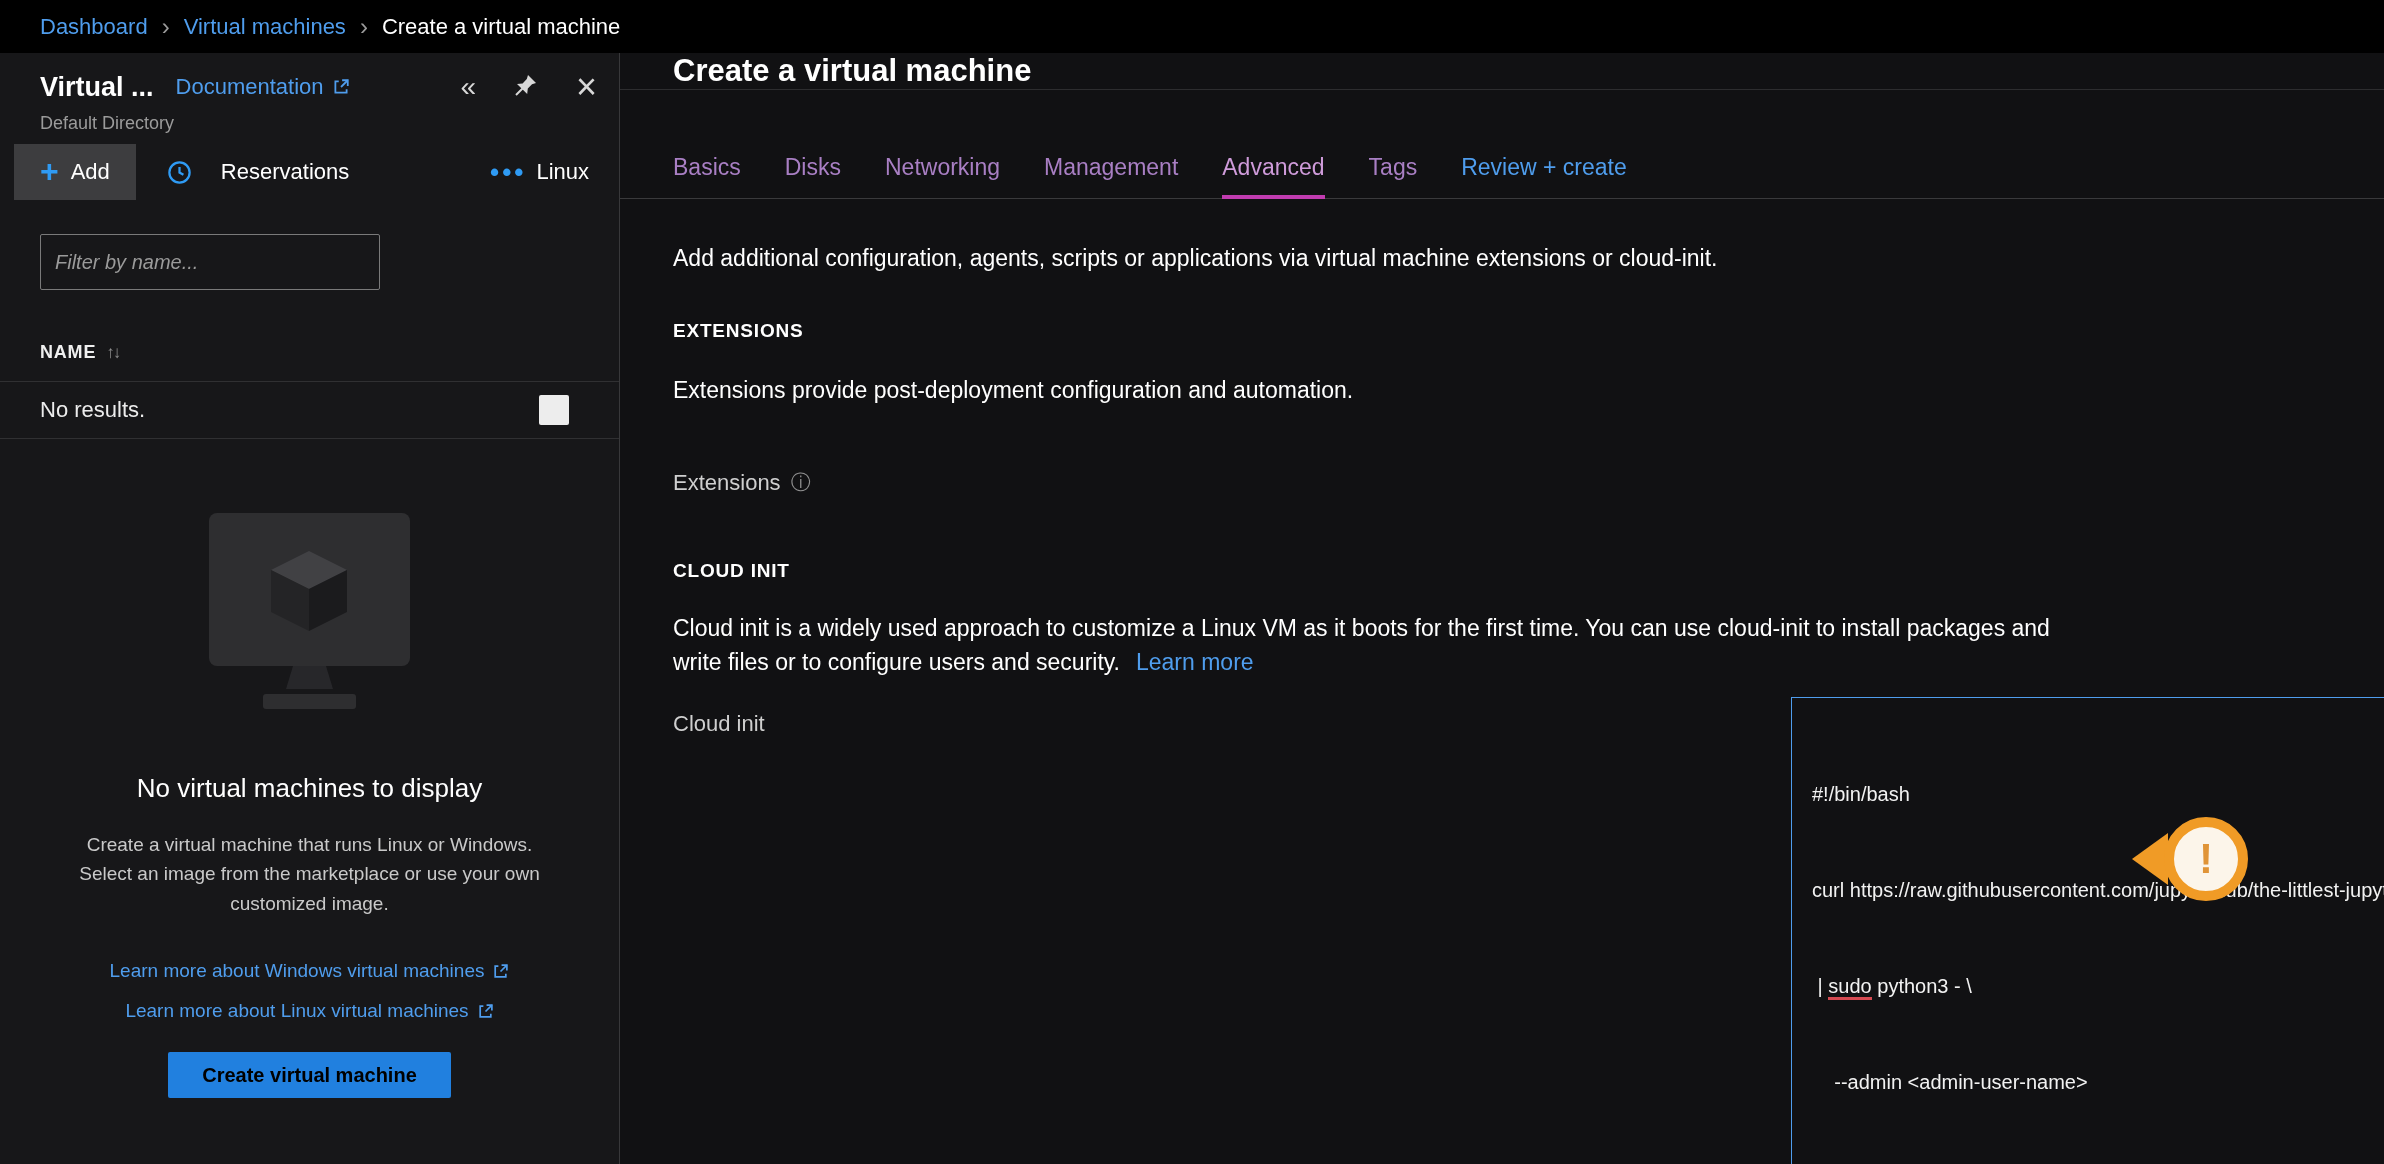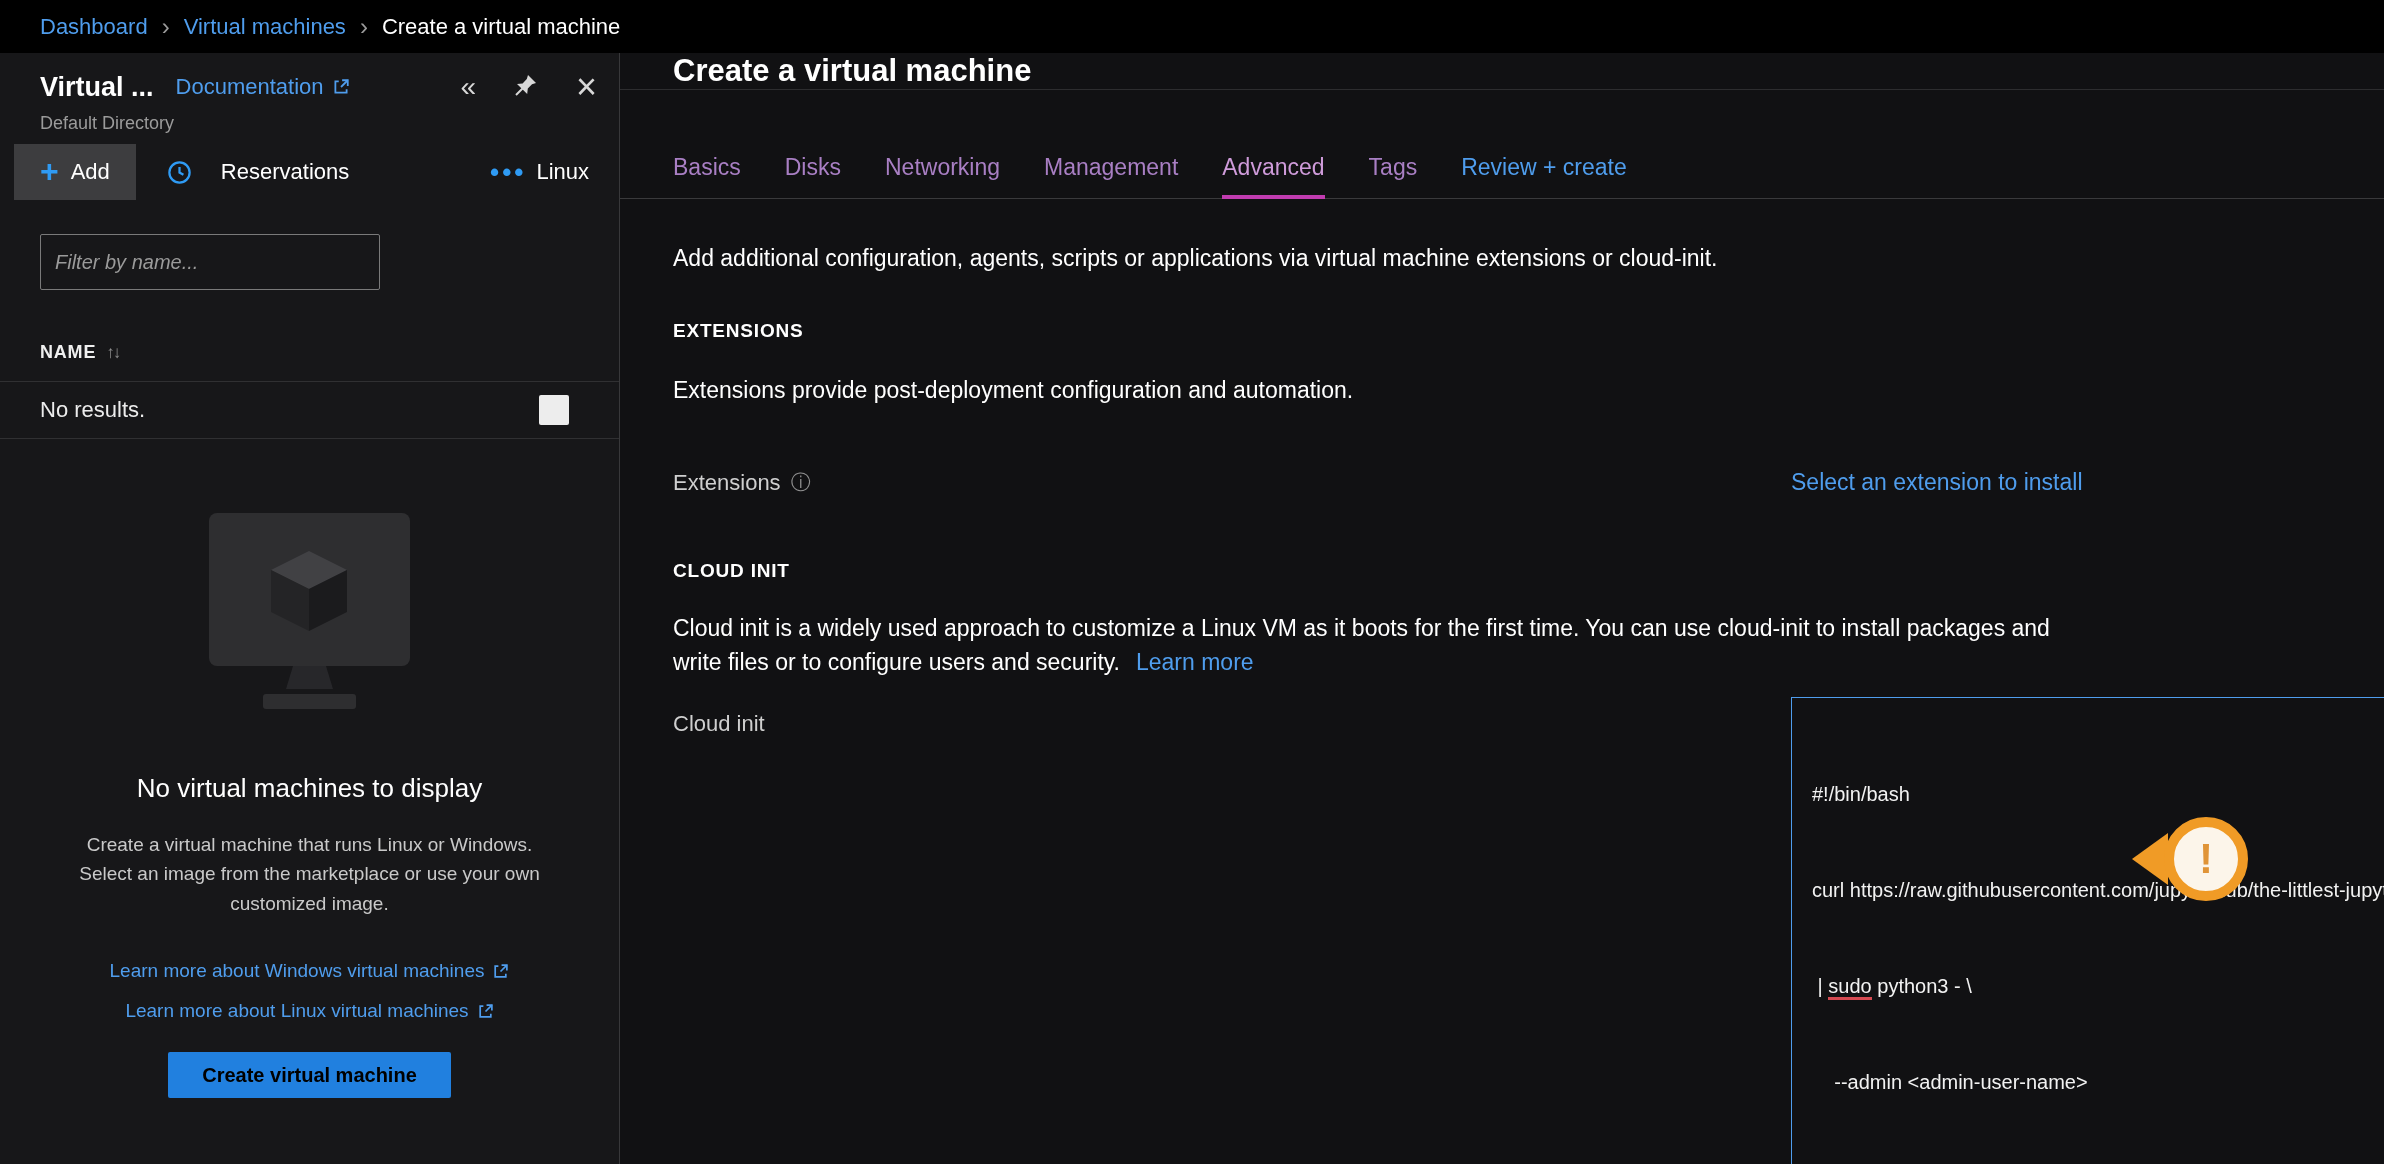--- a/index.html
+++ b/index.html
@@ -260,21 +260,20 @@
         <div class="intro-text">Add additional configuration, agents, scripts or applications via virtual machine extensions or cloud-init.</div>
 
         <div class="section-heading">EXTENSIONS</div>
         <div class="section-desc">Extensions provide post-deployment configuration and automation.</div>
 
         <div class="field-row">
           <div class="field-label-col">
             <span>Extensions</span>
             <span class="info-icon">ⓘ</span>
           </div>
-          <span class="action-link">Select an extension to install</span>
         </div>
 
         <div class="section-heading" style="margin-top:64px;">CLOUD INIT</div>
         <div class="section-desc" style="margin-top:30px;">
           <span>Cloud init is a widely used approach to customize a Linux VM as it boots for the first time. You can use cloud-init to install packages and write files or to configure users and security.</span><span class="learn-more">Learn more</span>
         </div>
 
         <div class="field-row" style="margin-top:18px;">
           <div class="field-label-col">
             <span>Cloud init</span>

